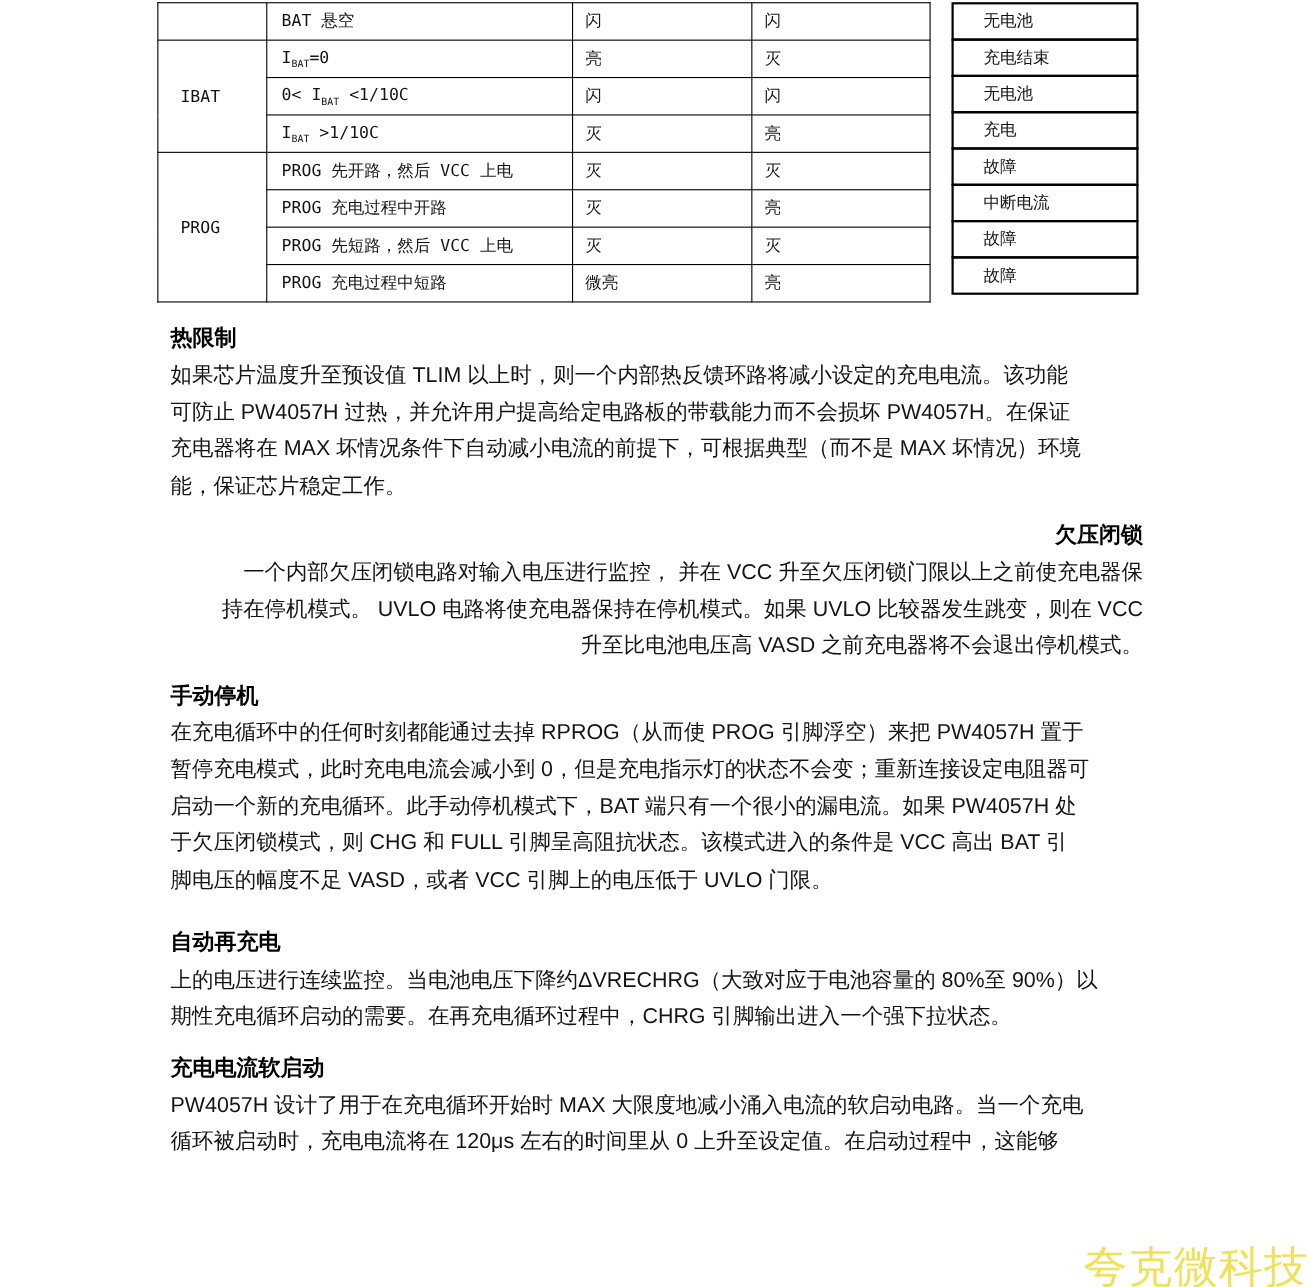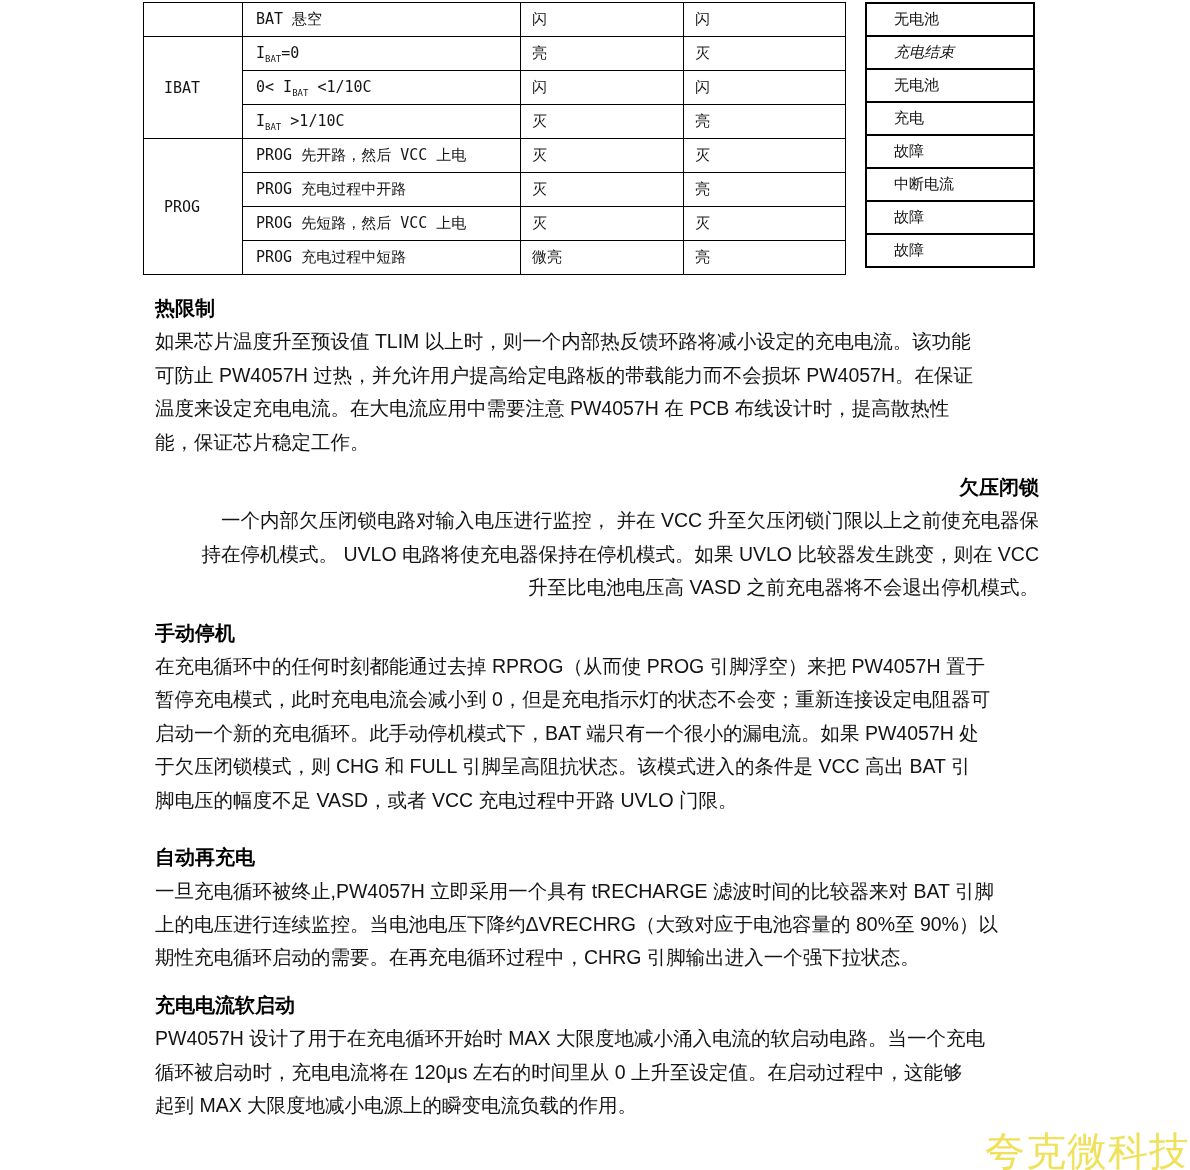--- a/index.html
+++ b/index.html
@@ -130,60 +130,58 @@
         <tr>
           <td class="condition-cell">PROG 充电过程中短路</td>
           <td class="led-cell">微亮</td>
           <td class="led-cell">亮</td>
         </tr>
       </tbody>
   </table>
 
   <div class="status-col" id="status-col">
       <div class="status-box" style="top: 0px;">无电池</div>
-      <div class="status-box" style="top: 33px; font-style: italic;">充电结束</div>
+      <div class="status-box" style="top: 33px;">充电结束</div>
       <div class="status-box" style="top: 66px;">无电池</div>
       <div class="status-box" style="top: 99px;">充电</div>
       <div class="status-box" style="top: 132px;">故障</div>
       <div class="status-box" style="top: 165px;">中断电流</div>
       <div class="status-box" style="top: 198px;">故障</div>
       <div class="status-box" style="top: 231px;">故障</div>
     </div>
 
   <main class="content" id="sections">
       <section class="section" style="margin-top: 0px;">
         <div class="section-heading">热限制</div>
         <div class="para-line">如果芯片温度升至预设值 TLIM 以上时，则一个内部热反馈环路将减小设定的充电电流。该功能</div>
         <div class="para-line">可防止 PW4057H 过热，并允许用户提高给定电路板的带载能力而不会损坏 PW4057H。在保证</div>
-        <div class="para-line">温度来设定充电电流。在大电流应用中需要注意 PW4057H 在 PCB 布线设计时，提高散热性</div>
+        <div class="para-line">充电器将在 MAX 坏情况条件下自动减小电流的前提下，可根据典型（而不是 MAX 坏情况）环境</div>
         <div class="para-line">能，保证芯片稳定工作。</div>
       </section>
       <section class="section" style="margin-top: 0px; text-align: right;">
         <div class="section-heading">欠压闭锁</div>
         <div class="para-line">一个内部欠压闭锁电路对输入电压进行监控， 并在 VCC 升至欠压闭锁门限以上之前使充电器保</div>
         <div class="para-line">持在停机模式。 UVLO 电路将使充电器保持在停机模式。如果 UVLO 比较器发生跳变，则在 VCC</div>
         <div class="para-line">升至比电池电压高 VASD 之前充电器将不会退出停机模式。</div>
       </section>
       <section class="section" style="margin-top: 0px;">
         <div class="section-heading">手动停机</div>
         <div class="para-line">在充电循环中的任何时刻都能通过去掉 RPROG（从而使 PROG 引脚浮空）来把 PW4057H 置于</div>
         <div class="para-line">暂停充电模式，此时充电电流会减小到 0，但是充电指示灯的状态不会变；重新连接设定电阻器可</div>
         <div class="para-line">启动一个新的充电循环。此手动停机模式下，BAT 端只有一个很小的漏电流。如果 PW4057H 处</div>
         <div class="para-line">于欠压闭锁模式，则 CHG 和 FULL 引脚呈高阻抗状态。该模式进入的条件是 VCC 高出 BAT 引</div>
-        <div class="para-line">脚电压的幅度不足 VASD，或者 VCC 充电过程中开路 UVLO 门限。</div>
+        <div class="para-line">脚电压的幅度不足 VASD，或者 VCC 引脚上的电压低于 UVLO 门限。</div>
       </section>
       <section class="section" style="margin-top: 24px;">
         <div class="section-heading">自动再充电</div>
-        <div class="para-line">一旦充电循环被终止,PW4057H 立即采用一个具有 tRECHARGE 滤波时间的比较器来对 BAT 引脚</div>
         <div class="para-line">上的电压进行连续监控。当电池电压下降约ΔVRECHRG（大致对应于电池容量的 80%至 90%）以</div>
         <div class="para-line">期性充电循环启动的需要。在再充电循环过程中，CHRG 引脚输出进入一个强下拉状态。</div>
       </section>
       <section class="section" style="margin-top: 14px;">
         <div class="section-heading">充电电流软启动</div>
         <div class="para-line">PW4057H 设计了用于在充电循环开始时 MAX 大限度地减小涌入电流的软启动电路。当一个充电</div>
         <div class="para-line">循环被启动时，充电电流将在 120μs 左右的时间里从 0 上升至设定值。在启动过程中，这能够</div>
-        <div class="para-line">起到 MAX 大限度地减小电源上的瞬变电流负载的作用。</div>
       </section>
     </main>
 
   <div class="watermark" style="color: rgb(240, 225, 90);">夸克微科技</div>
 
 </div>
 
 </body></html>

